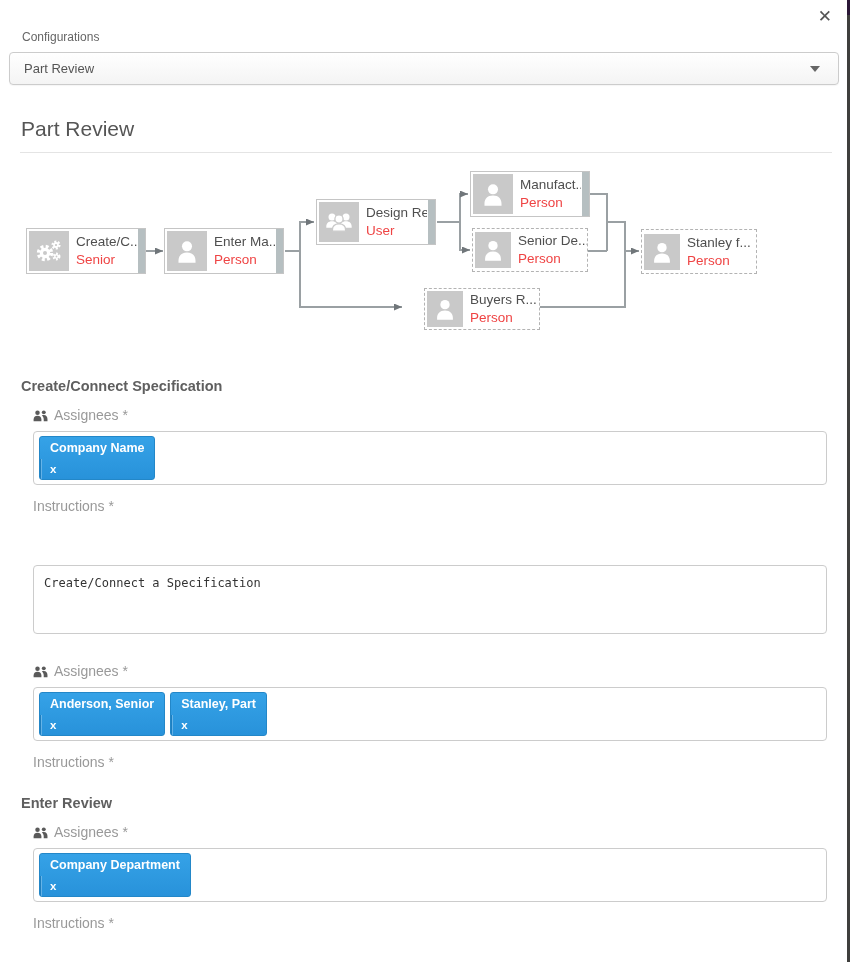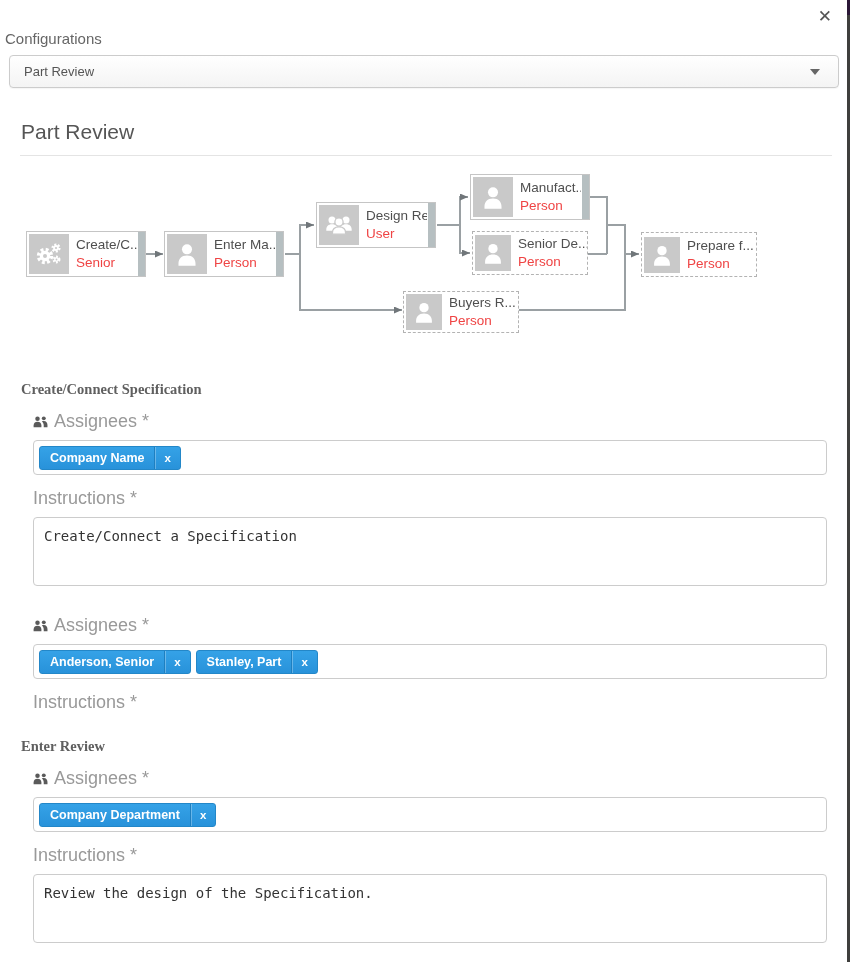--- a/index.html
+++ b/index.html
@@ -6,21 +6,21 @@
   html,body { width:852px; height:962px; overflow:hidden; background:#fff;
               font-family:"Liberation Sans", sans-serif; position:relative; }
 
   
   .edge-line { position:absolute; right:2px; top:0; bottom:0; width:3px; background:#3f3f3d; }
   .edge-top  { position:absolute; right:2px; top:0; height:15px; width:3px; background:#2b1737; }
 
   .close-btn { position:absolute; top:8px; right:20px; font-size:17px; color:#555;
                cursor:pointer; line-height:1; }
 
-  .config-label { margin:30px 0 8px 5px; font-size:15px; color:#666; }
+  .config-label { margin:30px 0 8px 22px; font-size:12px; color:#666; }
 
   .select { margin-left:9px; width:830px; height:33px; border:1px solid #ccc; border-radius:4px;
             background:linear-gradient(180deg,#ffffff 0%,#f4f4f4 100%);
             display:flex; align-items:center; padding:0 14px; cursor:pointer;
             box-shadow:0 1px 1px rgba(0,0,0,0.04); }
   .select .sel-text { font-size:13px; color:#555; flex:1; }
   .caret { width:0; height:0; border-left:5px solid transparent; border-right:5px solid transparent;
            border-top:6px solid #666; margin-right:4px; }
 
   h1.page-title { margin:32px 0 0 21px; font-size:21px; font-weight:400; color:#555; }
@@ -37,38 +37,38 @@
                        background:#b6bfc1; }
   .nicon { width:40px; height:40px; background:#c9c9c9; flex:none; margin-left:2px;
            display:flex; align-items:center; justify-content:center; }
   .node.dashed .nicon { width:36px; height:36px; }
   .ntext { margin-left:7px; line-height:1.3; font-size:13.5px; overflow:hidden; white-space:nowrap; }
   .ntitle { display:block; color:#4f4f4f; }
   .nsub   { display:block; color:#ef4444; }
 
   
   .section { margin:25px 0 0 21px; width:810px; }
-  .sec-title { font-size:14.5px; font-weight:bold; color:#5f5f5f;font-family:Liberation Serif, serif; }
-  .field-label { margin:13px 0 8px 12px; font-size:18px; color:#999;
+  .sec-title { font-size:14.5px; font-weight:bold; color:#5f5f5f; }
+  .field-label { margin:13px 0 8px 12px; font-size:14px; color:#999;
                  display:flex; align-items:center; gap:6px; }
   .field-label svg { flex:none; }
   .tagbox { margin-left:12px; width:794px; min-height:35px; border:1px solid #ccc;
             border-radius:4px; padding:4px 5px; display:flex; gap:5px; align-items:center;
             background:#fff; cursor:text; }
   .tag { display:inline-flex; align-items:stretch; border-radius:3px; overflow:hidden;
          background:linear-gradient(180deg,#35a2e7 0%,#2892da 100%);
-         border:1px solid #2387c8; color:#fff; font-size:12.5px; font-weight:bold; }
+         border:1px solid #2387c8; color:#fff; font-size:12.5px; font-weight:bold;flex-direction:column; }
   .tag-label { padding:4px 10px; display:flex; align-items:center; }
   .tag-x { padding:4px 9px; display:flex; align-items:center; cursor:pointer;
            border-left:1px solid #1e7fc0; box-shadow:inset 1px 0 0 rgba(255,255,255,0.28);
            font-size:11.5px; }
   textarea.instructions { margin-left:12px; width:794px; height:69px; border:1px solid #ccc;
            border-radius:4px; resize:none; padding:9px 10px; color:#333;
-           font-family:"DejaVu Sans Mono","Liberation Mono",monospace; font-size:14px;
-           line-height:1.35; outline:none; }
+           font-family:"DejaVu Sans Mono","Liberation Mono",monospace; font-size:12px;
+           line-height:1.35; outline:none;margin-top:43px; }
 </style>
 </head>
 <body>
 
 <div class="edge-line"></div>
 <div class="edge-top"></div>
 
 <div class="close-btn">✕</div>
 
 <div class="config-label">Configurations</div>
@@ -188,26 +188,26 @@
   </div>
 
   <div class="node dashed" style="left:641px;top:72px;width:116px;height:45px">
     <span class="nicon">
       <svg width="26" height="26" viewBox="0 0 24 24">
           <circle cx="12" cy="8" r="4.3" fill="#fff"></circle>
         <path d="M12 13.3c-4.8 0-7.3 3-7.3 7.1V22h14.6v-1.6c0-4.1-2.5-7.1-7.3-7.1z" fill="#fff"></path>
         </svg>
     </span>
     <span class="ntext">
-      <span class="ntitle">Prepare f...</span>
-      <span class="nsub">Person</span>
-    </span>
-  </div>
-
-  <div class="node dashed" style="left:403px;top:131px;width:116px;height:42px">
+      <span class="ntitle">Stanley f...</span>
+      <span class="nsub">Person</span>
+    </span>
+  </div>
+
+  <div class="node dashed" style="left:424px;top:131px;width:116px;height:42px">
     <span class="nicon">
       <svg width="26" height="26" viewBox="0 0 24 24">
           <circle cx="12" cy="8" r="4.3" fill="#fff"></circle>
         <path d="M12 13.3c-4.8 0-7.3 3-7.3 7.1V22h14.6v-1.6c0-4.1-2.5-7.1-7.3-7.1z" fill="#fff"></path>
         </svg>
     </span>
     <span class="ntext">
       <span class="ntitle">Buyers R...</span>
       <span class="nsub">Person</span>
     </span>

